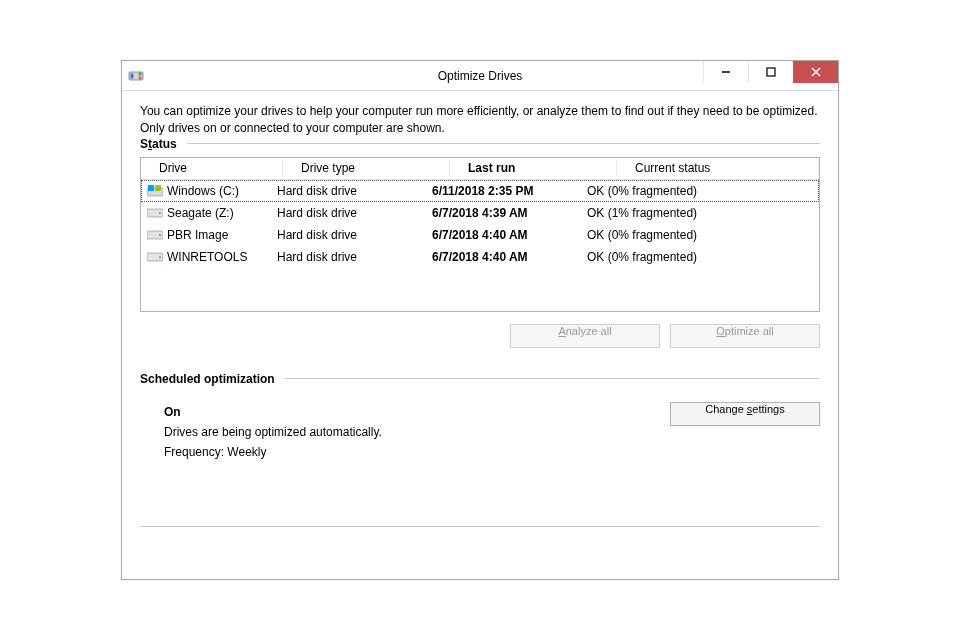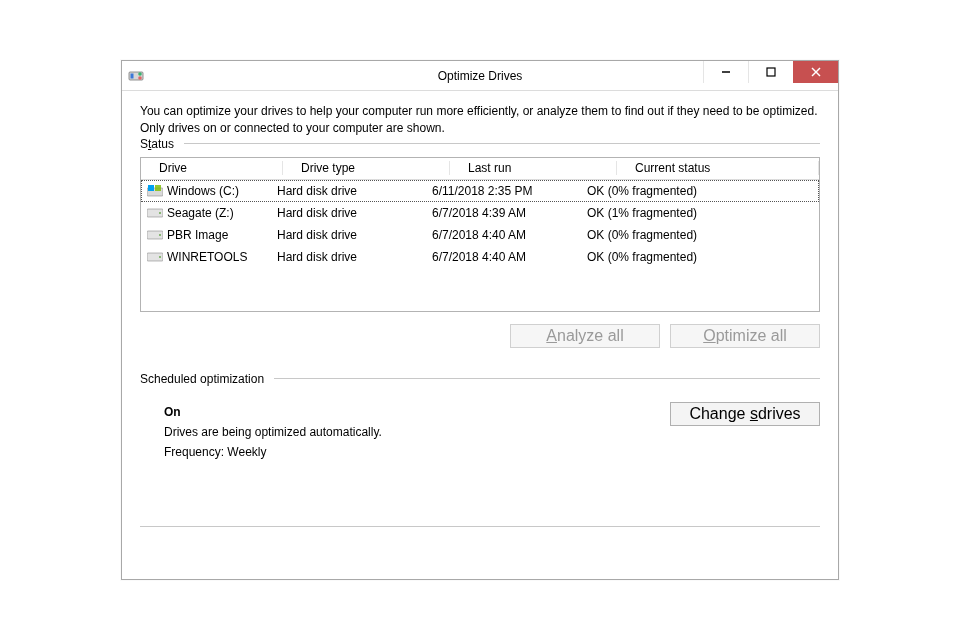--- a/index.html
+++ b/index.html
@@ -65,20 +65,21 @@
     padding: 12px 18px 12px 18px;
   }
   .intro {
     line-height: 1.4;
   }
   .section-label {
     display: flex;
     align-items: center;
     gap: 10px;
     margin-bottom: 6px;
+    font-weight: bold;
   }
   .section-label .line {
     flex: 1;
     height: 1px;
     background: #c8c8c8;
   }
   .section-label span { white-space: nowrap; }
   .section-label .ul { text-decoration: underline; }
   .listview {
     border: 1px solid #b3b3b3;
@@ -98,21 +99,21 @@
   }
   .lv-header .col {
     border-right: 1px solid #e5e5e5;
     padding: 0 6px;
     color: #000;
     margin-left: 12px;
   }
   .lv-row .col { padding: 0 6px; }
   .col.drive  { width: 130px; display:flex; align-items:center; gap:4px;}
   .col.media  { width: 155px; }
-  .col.last   { width: 155px; }
+  .col.last   { width: 155px; font-weight: bold; }
   .col.status { flex: 1; }
   .lv-row.selected {
     outline: 1px dotted #555;
     outline-offset: -1px;
   }
   .drive-icon {
     width:16px; height:12px;
     display:inline-block;
   }
   .btn-row {
@@ -120,23 +121,23 @@
     justify-content: flex-end;
     gap: 10px;
     margin-top: 12px;
   }
   .btn {
     width: 150px;
     height: 24px;
     border: 1px solid #b0b0b0;
     background: #f4f4f4;
     display: flex;
-    align-items: center;
+    align-items: flex-start;
     justify-content: center;
-    font-size: 16px;
+    font-size: 11px;
   }
   .btn.disabled {
     color: #9a9a9a;
     border-color: #d0d0d0;
     background: #f6f6f6;
   }
   .btn .ul { text-decoration: underline; }
   .sched-block {
     margin-top: 24px;
   }
@@ -284,21 +285,21 @@
         <div class="line"></div>
       </div>
       <div class="sched-body">
         <div class="sched-text">
           <div class="on">On</div>
           <div>Drives are being optimized automatically.</div>
           <div>Frequency: Weekly</div>
         </div>
         <div>
           <div class="btn">
-            <span><span>Change </span><span class="ul">s</span><span>drives</span></span>
+            <span><span>Change </span><span class="ul">s</span><span>ettings</span></span>
           </div>
         </div>
       </div>
     </div>
 
   </div>
 
   <div class="footer-divider"></div>
 
 </div>

